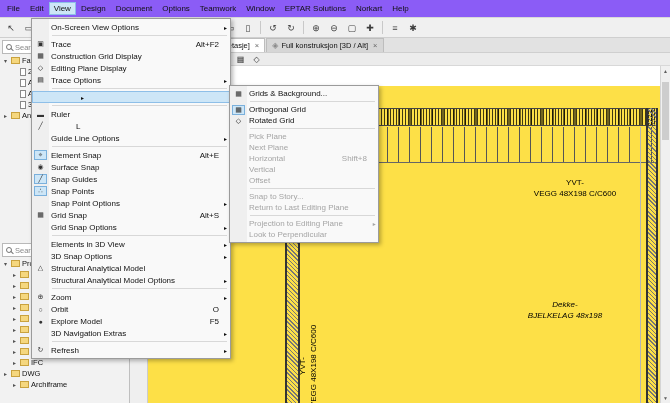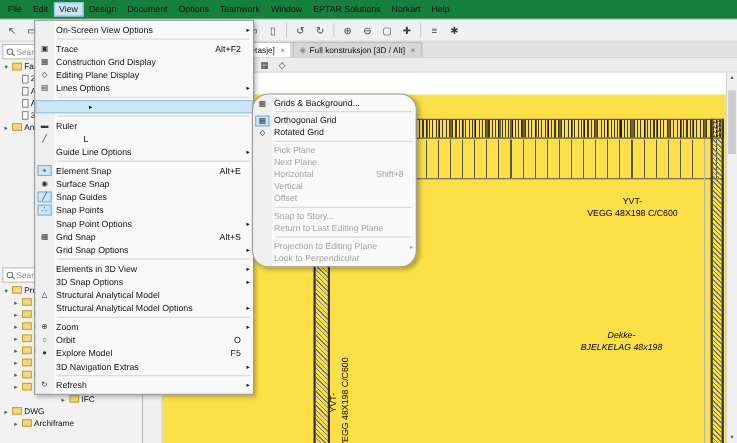--- a/index.html
+++ b/index.html
@@ -1,20 +1,20 @@
 <!DOCTYPE html>
 <html style="--menu-highlight: #cde6f7; --menu-highlight-border: #8ebfe8; --accent-blue: #2b77c0; --disabled-text: #a5a5a5;"><head>
 <meta charset="utf-8">
 <style>
   * { margin:0; padding:0; box-sizing:border-box; }
   html,body { width:670px; height:403px; overflow:hidden; }
   body { position:relative; font-family:"Liberation Sans", sans-serif; font-size:8px; background:#fff; color:#111; }
 
   
-  .menubar { position:absolute; left:0; top:0; right:0; height:18px; background:#15803d; border-bottom:1px solid #d9d9d9; display:flex; align-items:center; padding-left:2px; }
+  .menubar { position:absolute; left:0; top:0; right:0; height:18px; background:#8b5cf6; border-bottom:1px solid #d9d9d9; display:flex; align-items:center; padding-left:2px; }
   .mb-item { padding:2px 5px; white-space:nowrap; cursor:default; }
   .mb-item.active { background:var(--menu-highlight,#cde6f7); outline:1px solid var(--menu-highlight-border,#8ebfe8); outline-offset:-1px; }
 
   
   .toolbar { position:absolute; left:0; top:18px; right:0; height:20px; background:#f0f0f0; border-bottom:1px solid #cfcfcf; display:flex; align-items:center; padding-left:3px; gap:2px; }
   .tbtn { width:16px; height:15px; display:flex; align-items:center; justify-content:center; font-size:9px; color:#3c3c3c; border:1px solid transparent; }
   .tbtn.sep { width:1px; height:13px; background:#c9c9c9; color:transparent; margin:0 2px; border:none; }
 
   
   .sidebar { position:absolute; left:0; top:38px; bottom:0; width:130px; background:#f2f2f2; border-right:1px solid #bfbfbf; font-size:7.5px; display:flex; flex-direction:column; }
@@ -66,21 +66,21 @@
   .lbl-top { left:347px; top:92px; width:160px; }
   .lbl-deck { left:337px; top:214px; width:160px;font-style:italic; }
   .lbl-left { left:85px; top:270px; width:150px; height:20px; transform:rotate(-90deg); }
 
   .scrollbar { position:absolute; right:0; top:28px; bottom:0; width:10px; background:#f0f0f0; border-left:1px solid #d5d5d5; display:flex; flex-direction:column; align-items:center; justify-content:space-between; font-size:5px; color:#5f5f5f; padding:2px 0; }
   .sb-thumb { position:absolute; top:16px; right:1px; width:7px; height:58px; background:#cdcdcd; }
 
   
   .menu { position:absolute; border:1px solid #9b9b9b; box-shadow:2px 2px 4px rgba(0,0,0,.28); padding:2px 0; font-size:8px; background:linear-gradient(90deg,#efefef 0 17px,#f9f9f9 17px); }
   .view-menu { left:31px; top:18px; width:200px; z-index:50; }
-  .grid-submenu { left:229px; top:85px; width:150px; z-index:51;border-radius:15px; }
+  .grid-submenu { left:229px; top:85px; width:150px; z-index:51; }
   .menu-row { height:12px; display:flex; align-items:center; padding:0 3px 0 2px; position:relative; white-space:nowrap; }
   .grid-submenu .menu-row { height:11px; }
   .menu-row .mi { width:13px; height:10px; display:flex; align-items:center; justify-content:center; font-size:7px; color:#333; margin-right:4px; border:1px solid transparent; flex:none; }
   .menu-row.pressed .mi { background:var(--menu-highlight,#cfe4f7); border-color:#7ab0dc; }
   .menu-row .lbl2 { flex:1; }
   .menu-row .sc { margin-left:25px; }
   .menu-row .sub { width:8px; text-align:right; font-size:6px; visibility:hidden; flex:none; }
   .menu-row.hasSub .sub { visibility:visible; }
   .menu-row.highlighted { background:var(--menu-highlight,#cde6f7); outline:1px solid var(--menu-highlight-border,#8ebfe8); outline-offset:-1px; }
   .menu-row.disabled { color:var(--disabled-text,#a5a5a5); }
@@ -218,21 +218,21 @@
       <div class="tree-row" style="padding-left: 11px;">
         <span class="arrow">▸</span>
         <span class="ticon icon-folder"></span>
         <span>Admin/drift</span>
       </div>
       <div class="tree-row" style="padding-left: 11px;">
         <span class="arrow">▸</span>
         <span class="ticon icon-folder"></span>
         <span>3D/Visualisering</span>
       </div>
-      <div class="tree-row" style="padding-left: 11px; justify-content: center;">
+      <div class="tree-row" style="padding-left: 11px;">
         <span class="arrow">▸</span>
         <span class="ticon icon-folder"></span>
         <span>IFC</span>
       </div>
       <div class="tree-row" style="">
         <span class="arrow">▸</span>
         <span class="ticon icon-folder"></span>
         <span>DWG</span>
       </div>
       <div class="tree-row" style="padding-left: 11px;">
@@ -351,21 +351,21 @@
       <span class="sub">▸</span>
     </div>
     <div class="menu-row">
       <span class="mi">◇</span>
       <span class="lbl2">Editing Plane Display</span>
       <span class="sc"></span>
       <span class="sub">▸</span>
     </div>
     <div class="menu-row hasSub">
       <span class="mi">▤</span>
-      <span class="lbl2">Lines Options</span>
+      <span class="lbl2">Trace Options</span>
       <span class="sc"></span>
       <span class="sub">▸</span>
     </div>
     <div class="menu-row sep">
       
       
       
       
     </div>
     <div class="menu-row highlighted hasSub">

